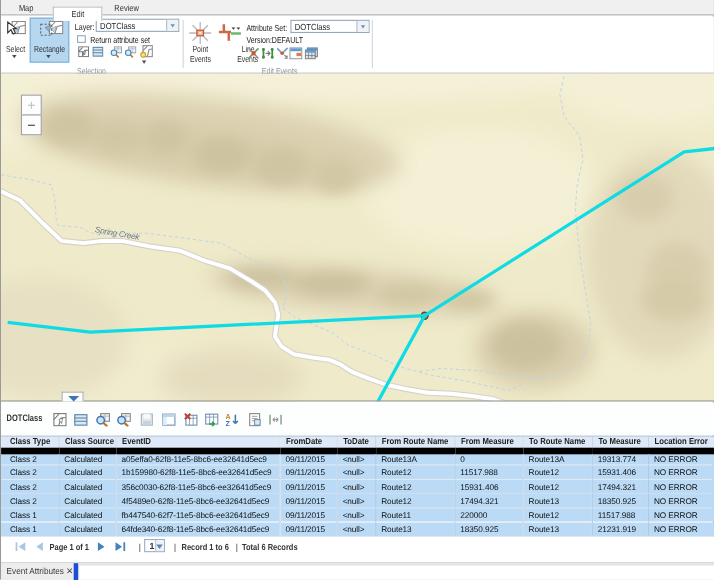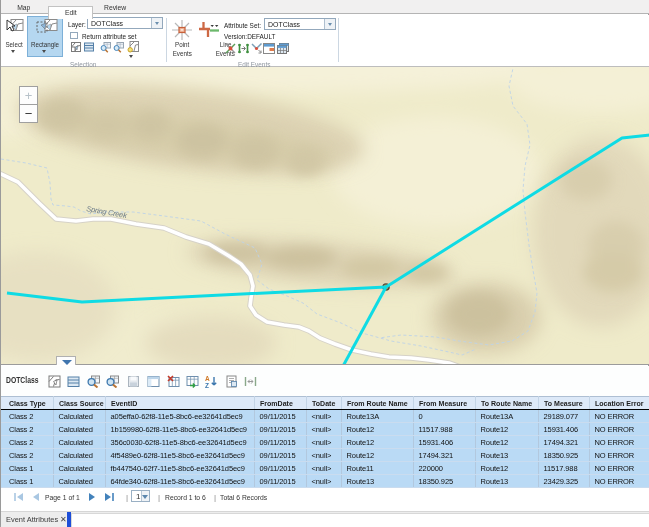--- a/index.html
+++ b/index.html
@@ -31,25 +31,25 @@
 #mapedge { position:absolute; left:0; top:364px; width:649px; height:1px; background:#9b9b9b; }
 .zbtn { position:absolute; left:18px; width:19px; height:19px; background:#fdfdfd; border:1px solid #9f9f9f; color:#555; text-align:center; font-size:13px; line-height:17px; }
 #collapsetab { position:absolute; left:55px; top:356px; width:20px; height:9px; background:#fdfdfd; border:1px solid #b0b0b0; border-bottom:none; z-index:5; }
 #collapsetab:after { content:""; position:absolute; left:5px; top:3px; border-left:5px solid transparent; border-right:5px solid transparent; border-top:5px solid #3f75ae; }
 
 #ptoolbar { position:absolute; left:0; top:366px; width:649px; height:30px; background:#fdfefe; }
 #ptoolbar .title { position:absolute; left:5px; top:9px; font-size:8.5px; font-weight:bold; color:#333; transform:scaleX(0.8); transform-origin:0 50%; }
 .picon { position:absolute; top:9px; width:13px; height:13px; }
 
 #grid { position:absolute; left:0; top:396px; width:649px; border-collapse:collapse; table-layout:fixed; }
-#grid th { height:13px; background:#dde9f8; border-top:1px solid #aebfd3; border-bottom:1px solid #000000; border-right:1px solid #c3d4e6; font-size:8px; color:#1c1c1c; text-align:left; padding:0 0 0 5px; font-weight:bold; white-space:nowrap; overflow:hidden;}
+#grid th { height:13px; background:#dde9f8; border-top:1px solid #aebfd3; border-bottom:6px solid #000000; border-right:1px solid #c3d4e6; font-size:8px; color:#1c1c1c; text-align:left; padding:0 0 0 5px; font-weight:bold; white-space:nowrap; overflow:hidden;}
 #grid td { height:13px; background:#badaf5; border-bottom:1px solid #cadcef; border-right:1px solid #b2c8de; font-size:7.5px; color:#111; padding:0 0 0 5px; letter-spacing:-0.1px; white-space:nowrap; overflow:hidden; }
 #grid th i { font-style:normal; display:inline-block; transform:scaleX(0.88); transform-origin:0 50%; }
 
-#pager { position:absolute; left:0; top:488px; width:649px; height:23px; background:#fff; font-size:8px; color:#333; }
+#pager { position:absolute; left:0; top:488px; width:649px; height:23px; background:#fff; font-size:8px; color:#333;font-weight:bold; }
 #pager span.txt { position:absolute; top:5px; transform:scaleX(0.85); transform-origin:0 50%; white-space:nowrap; }
 #pager span.sep { position:absolute; top:5px; color:#888; }
 .pgico { position:absolute; top:4px; }
 
 #btmbar { position:absolute; left:0; top:511px; width:649px; height:16px; background:#ededed; border-top:1px solid #d6d6d6; }
 #btmtab { position:absolute; left:0; top:0; width:70px; height:16px; background:#ededed; border-right:4px solid #1d4ed8; font-size:8px; color:#3a3a3a; line-height:16px; padding-left:5px; }
 #btmtab i { font-style:normal; display:inline-block; transform:scaleX(0.93); transform-origin:0 50%; }
 #btmtab .x { position:absolute; left:59px; top:0; color:#444; font-size:8px; }
 #btmrest { position:absolute; left:70px; top:1px; right:0; bottom:0; background:#fff; border-top:1px solid #d8d8d8; border-left:1px solid #d8d8d8; }
 </style>
@@ -335,21 +335,21 @@
         </tr>
 <tr>
           <td style="padding-left:8px">Class 2</td>
           <td>Calculated</td>
           <td>a05effa0-62f8-11e5-8bc6-ee32641d5ec9</td>
           <td>09/11/2015</td>
           <td>&lt;null&gt;</td>
           <td>Route13A</td>
           <td>0</td>
           <td>Route13A</td>
-          <td>29189.077</td>
+          <td>19313.774</td>
           <td style="border-right:none">NO ERROR</td>
         </tr>
 <tr>
           <td style="padding-left:8px">Class 2</td>
           <td>Calculated</td>
           <td>1b159980-62f8-11e5-8bc6-ee32641d5ec9</td>
           <td>09/11/2015</td>
           <td>&lt;null&gt;</td>
           <td>Route12</td>
           <td>11517.988</td>
@@ -395,21 +395,21 @@
         </tr>
 <tr>
           <td style="padding-left:8px">Class 1</td>
           <td>Calculated</td>
           <td>64fde340-62f8-11e5-8bc6-ee32641d5ec9</td>
           <td>09/11/2015</td>
           <td>&lt;null&gt;</td>
           <td>Route13</td>
           <td>18350.925</td>
           <td>Route13</td>
-          <td>23429.325</td>
+          <td>21231.919</td>
           <td style="border-right:none">NO ERROR</td>
         </tr>
 </tbody>
     </table>
 
 <div id="pager">
   <svg class="pgico" style="left:12px" width="11" height="10" viewBox="0 0 11 10">
         <path d="M2,1 V9" stroke="#a9c7e2" stroke-width="1.6"></path>
         <path d="M10,1 L4,5 L10,9 Z" fill="#a9c7e2"></path>
       </svg>

